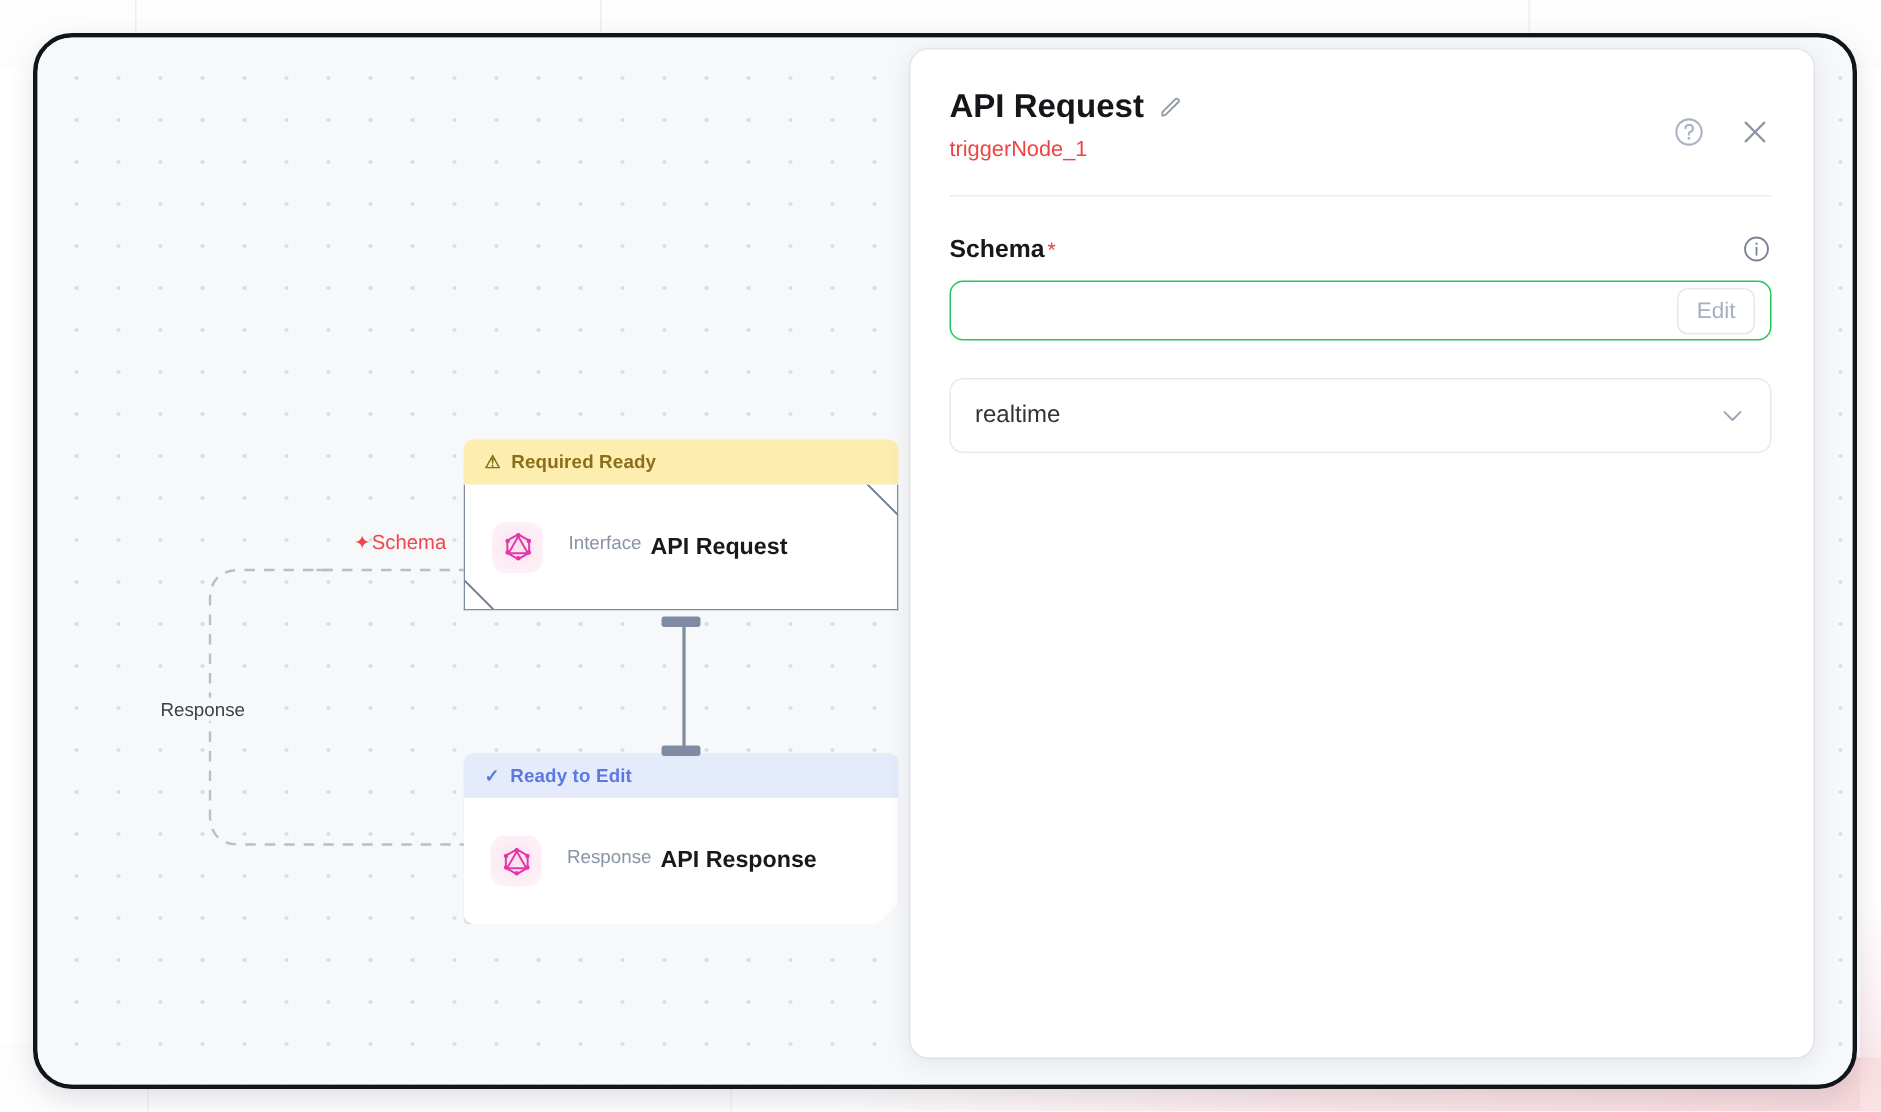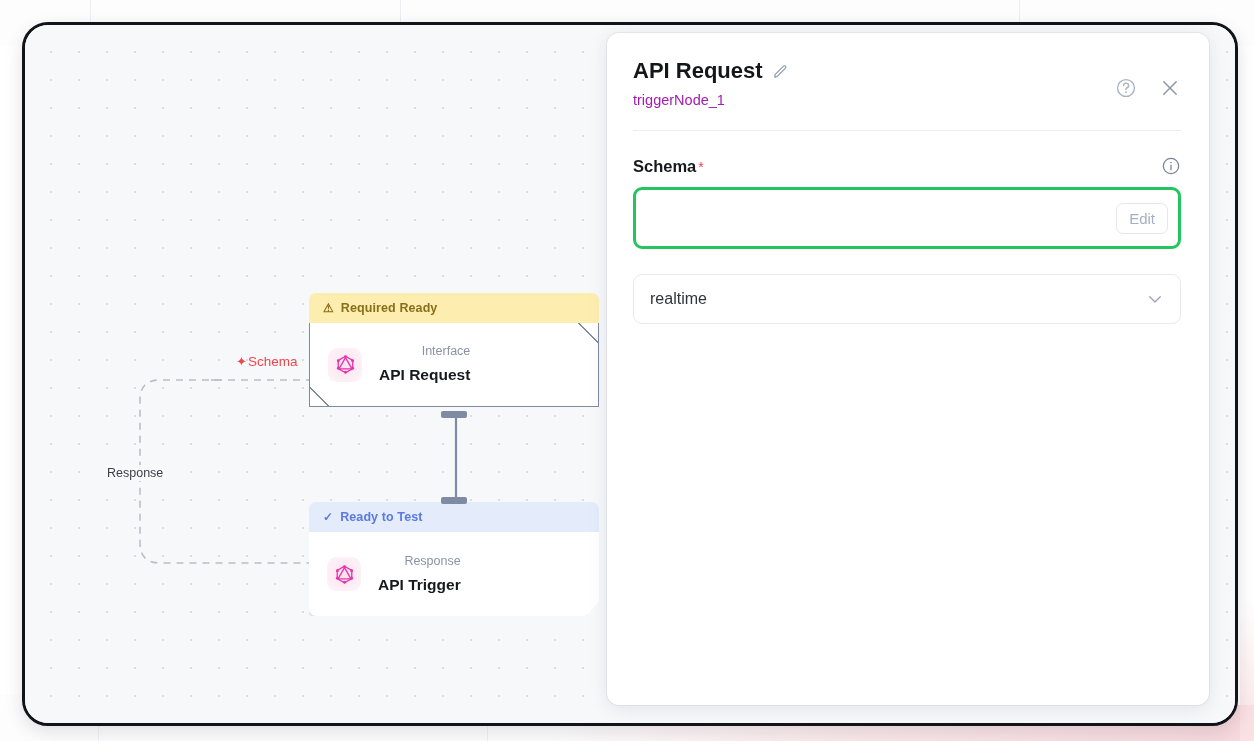--- a/index.html
+++ b/index.html
@@ -190,21 +190,21 @@
   .node-icon {
     width: 34px;
     height: 34px;
     border-radius: 9px;
     background: radial-gradient(circle at 50% 50%, #fbe2ef 0%, #fdeef6 60%, #fdf4f9 100%);
     display: flex;
     align-items: center;
     justify-content: center;
     flex: 0 0 auto;
   }
-  .node-text { display: flex; flex-direction: column; gap: 6px; text-align: right; }
+  .node-text { display: flex; flex-direction: row; gap: 6px; }
   .node-kind {
     font-size: 12.5px;
     color: #8a93a5;
     line-height: 1.2;
   }
   .node-title {
     font-size: 15.5px;
     color: #17191d;
     font-weight: bold;
     line-height: 1.25;
@@ -242,21 +242,21 @@
   }
   .panel-title {
     font-size: 22px;
     font-weight: bold;
     color: #14161a;
     line-height: 1.1;
   }
   .panel-sub {
     margin-top: 9px;
     font-size: 14.5px;
-    color: #a21caf;
+    color: #ef4444;
   }
   .panel-actions {
     position: absolute;
     right: 0;
     top: 18px;
     display: flex;
     align-items: center;
     gap: 22px;
   }
   .icon-btn {
@@ -282,22 +282,22 @@
     font-size: 16.5px;
     font-weight: bold;
     color: #16181c;
     margin-top: 42px;
   }
   .req { color: #ef4048; font-size: 14px; margin-left: 2px; }
   .info-icon { color: #7b8496; display: flex; cursor: pointer; }
 
   .input-wrap {
     margin-top: 11px;
-    height: 62px;
-    border: 3px solid #22c55e;
+    height: 40px;
+    border: 1px solid #22c55e;
     border-radius: 9px;
     background: #ffffff;
     display: flex;
     align-items: center;
     padding: 0 10px 0 16px;
     box-sizing: border-box;
   }
   .input-field {
     flex: 1 1 auto;
     border: none;
@@ -394,40 +394,40 @@
           <span class="node-kind">Interface</span>
           <span class="node-title">API Request</span>
         </div>
       </div>
       <div class="port" style="left:132px; top:118px;"></div>
     </div>
 
     <div class="node node-plain" style="left:284px; top:477px;">
       <div class="node-banner banner-ready">
         <span class="banner-icon">✓</span>
-        <span>Ready to Test</span>
+        <span>Ready to Edit</span>
       </div>
       <div class="node-body">
         <div class="node-icon">
           <svg width="21" height="21" viewBox="0 0 24 24" fill="none" stroke="#e535ab" stroke-width="1.5">
             <polygon points="12,2.6 20.3,7.3 20.3,16.7 12,21.4 3.7,16.7 3.7,7.3" stroke="#e535ab" fill="none"></polygon>
             <line x1="12" y1="4.2" x2="4.6" y2="17"></line>
             <line x1="12" y1="4.2" x2="19.4" y2="17"></line>
             <line x1="4.6" y1="17" x2="19.4" y2="17"></line>
             <circle cx="12" cy="3.2" r="1.7" fill="#e535ab" stroke="none"></circle>
             <circle cx="3.9" cy="7.6" r="1.7" fill="#e535ab" stroke="none"></circle>
             <circle cx="20.1" cy="7.6" r="1.7" fill="#e535ab" stroke="none"></circle>
             <circle cx="3.9" cy="16.4" r="1.7" fill="#e535ab" stroke="none"></circle>
             <circle cx="20.1" cy="16.4" r="1.7" fill="#e535ab" stroke="none"></circle>
             <circle cx="12" cy="20.8" r="1.7" fill="#e535ab" stroke="none"></circle>
           </svg>
         </div>
         <div class="node-text">
           <span class="node-kind">Response</span>
-          <span class="node-title">API Trigger</span>
+          <span class="node-title">API Response</span>
         </div>
       </div>
       <div class="port" style="left:132px; top:-5px;"></div>
     </div>
 
   </div>
 
   <div class="panel">
 
     <div class="panel-head">

